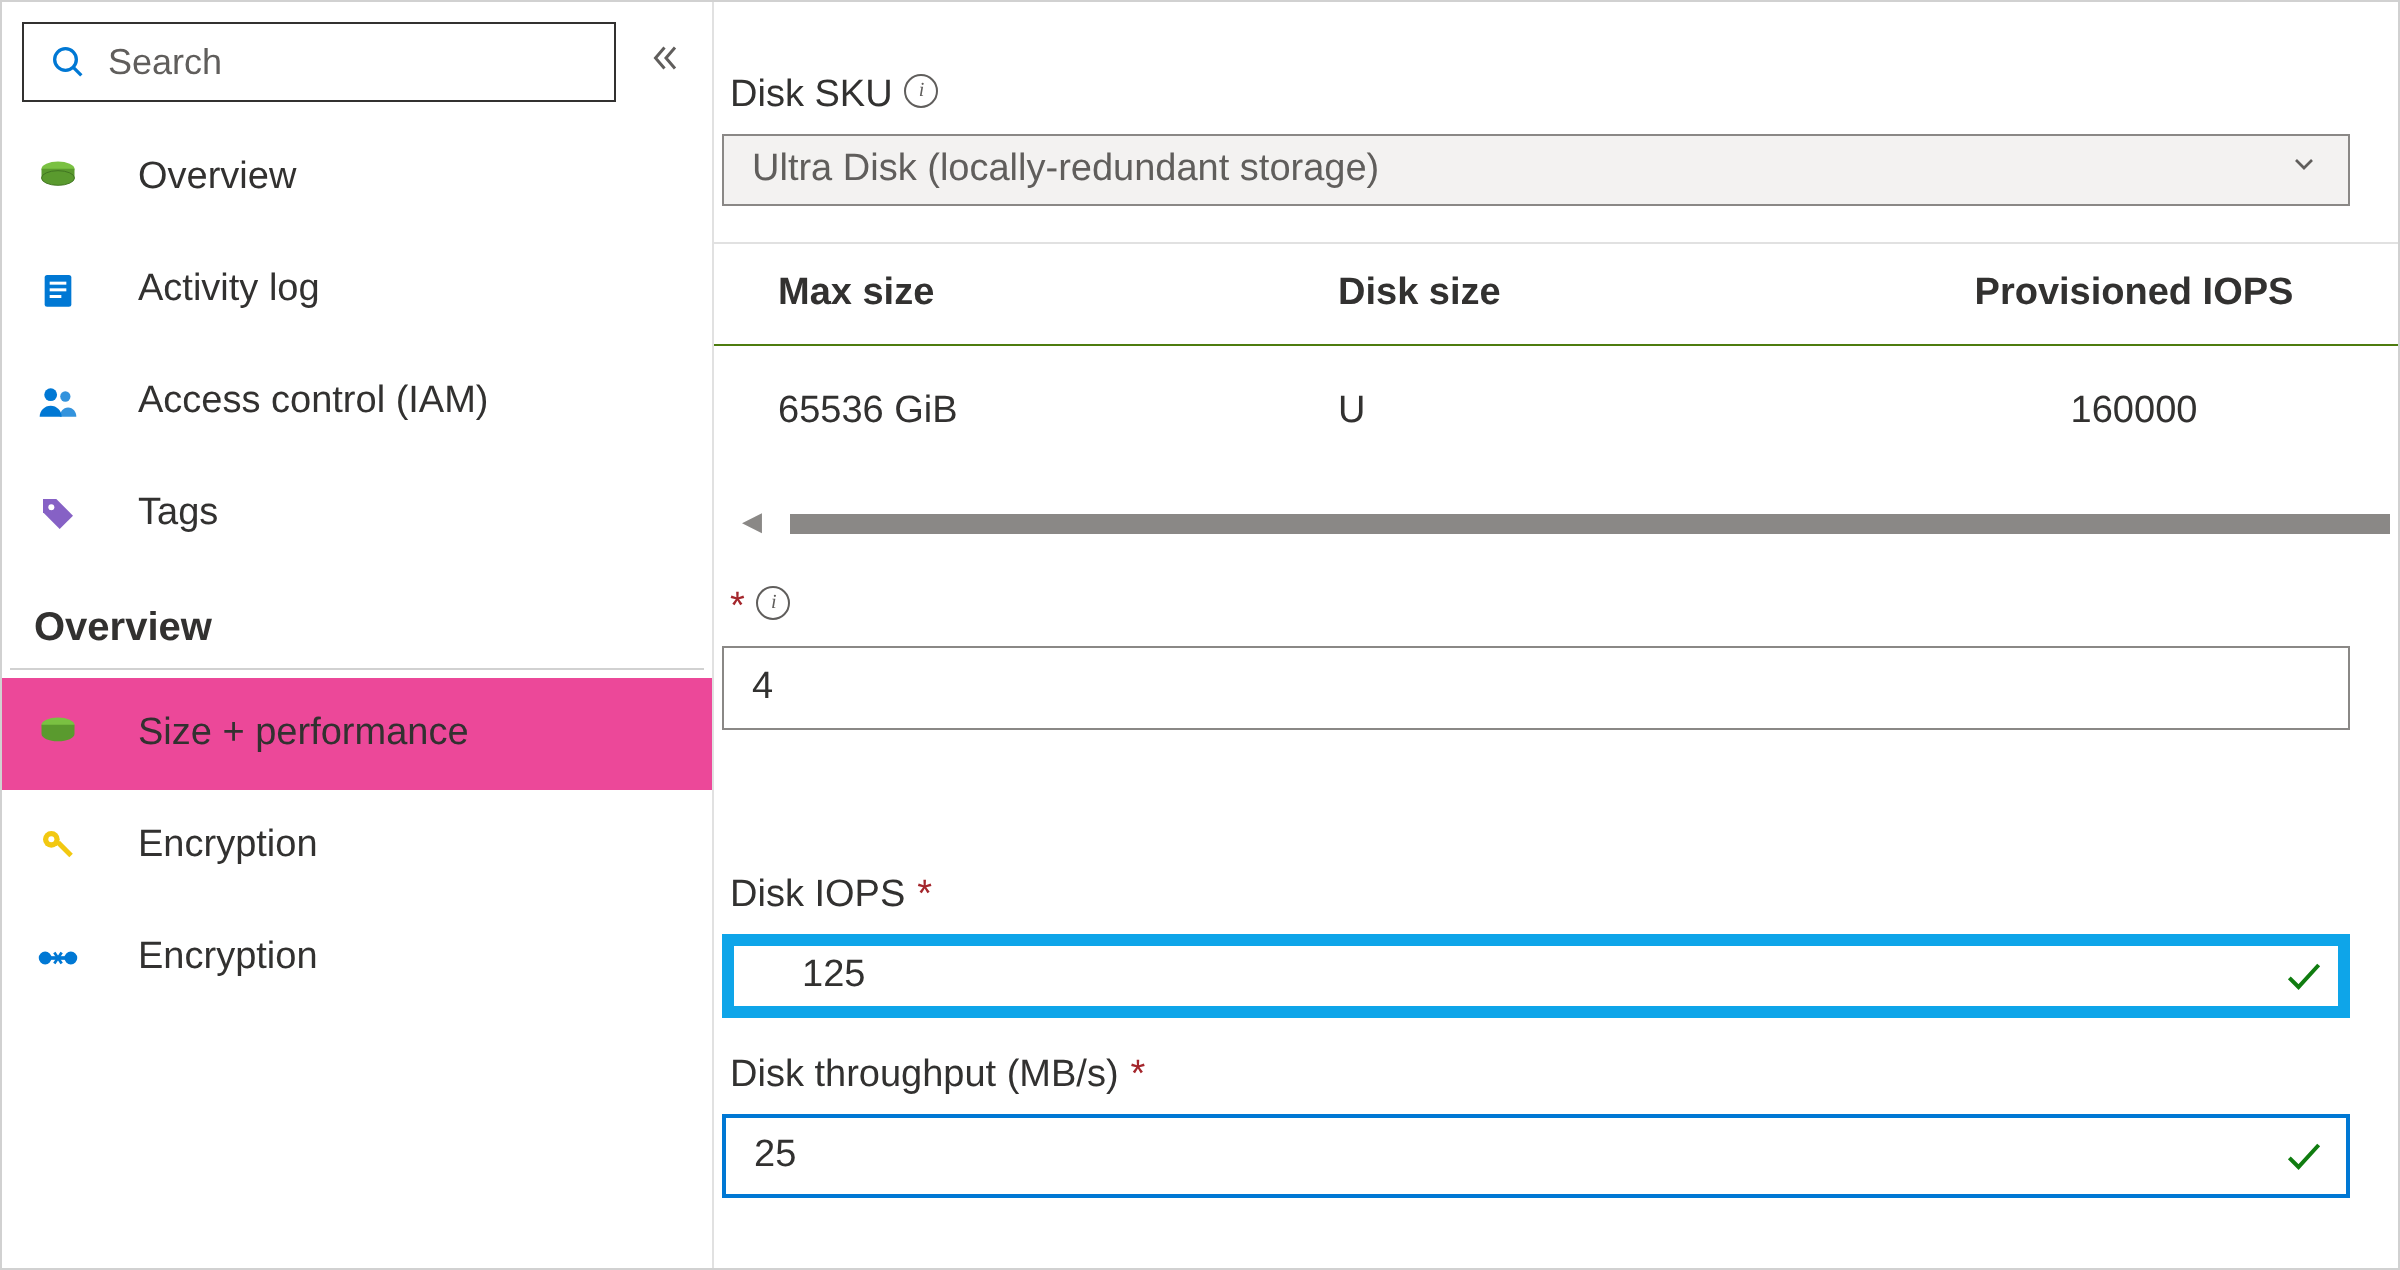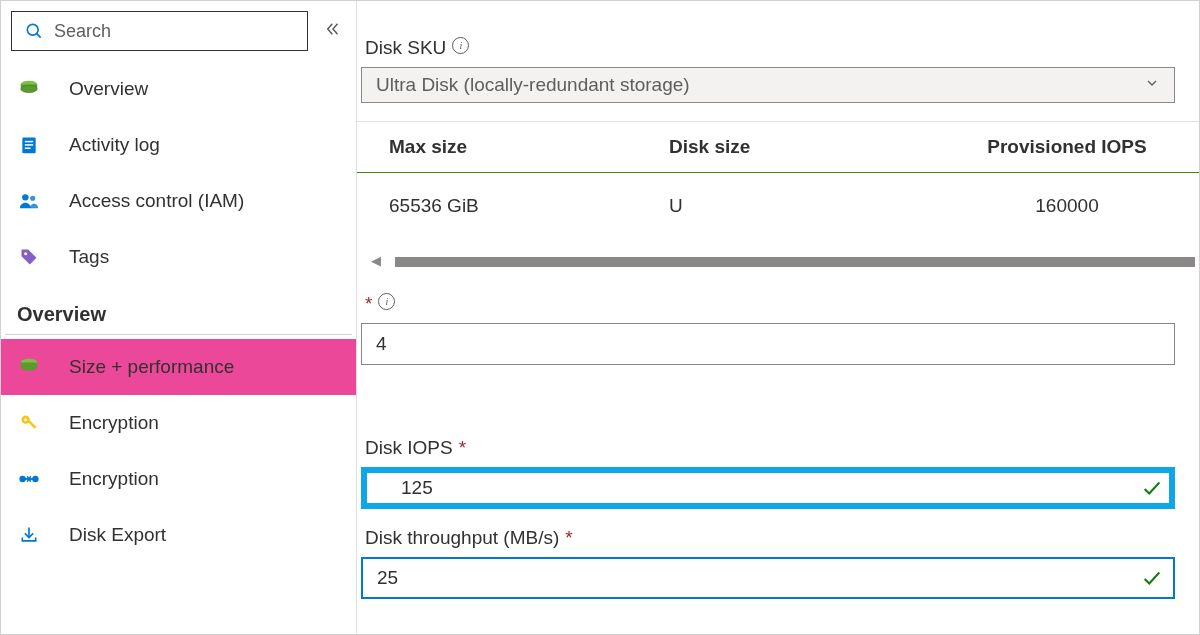--- a/index.html
+++ b/index.html
@@ -269,30 +269,20 @@
         <span class="nav-icon">
           <svg viewBox="0 0 24 24" width="22" height="22" fill="none" stroke="#0078d4" stroke-width="2">
               <circle cx="5" cy="12" r="2.5" fill="#0078d4"></circle>
               <circle cx="19" cy="12" r="2.5" fill="#0078d4"></circle>
               <path d="M7 12h10"></path>
               <path d="M10 9l4 6M10 15l4-6" stroke-width="1.5"></path>
             </svg>
         </span>
         <span>Encryption</span>
       </li>
-      <li class="nav-item">
-        <span class="nav-icon">
-          <svg viewBox="0 0 24 24" width="20" height="20" fill="none" stroke="#0078d4" stroke-width="2">
-              <path d="M4 15v4h16v-4"></path>
-              <path d="M12 3v12"></path>
-              <path d="M7 10l5 5 5-5"></path>
-            </svg>
-        </span>
-        <span>Disk Export</span>
-      </li>
     </ul>
   </aside>
 
   <main class="main">
 
     <div class="field">
       <div class="field-label">
         <span>Disk SKU</span>
         <span class="info-icon">i</span>
       </div>

